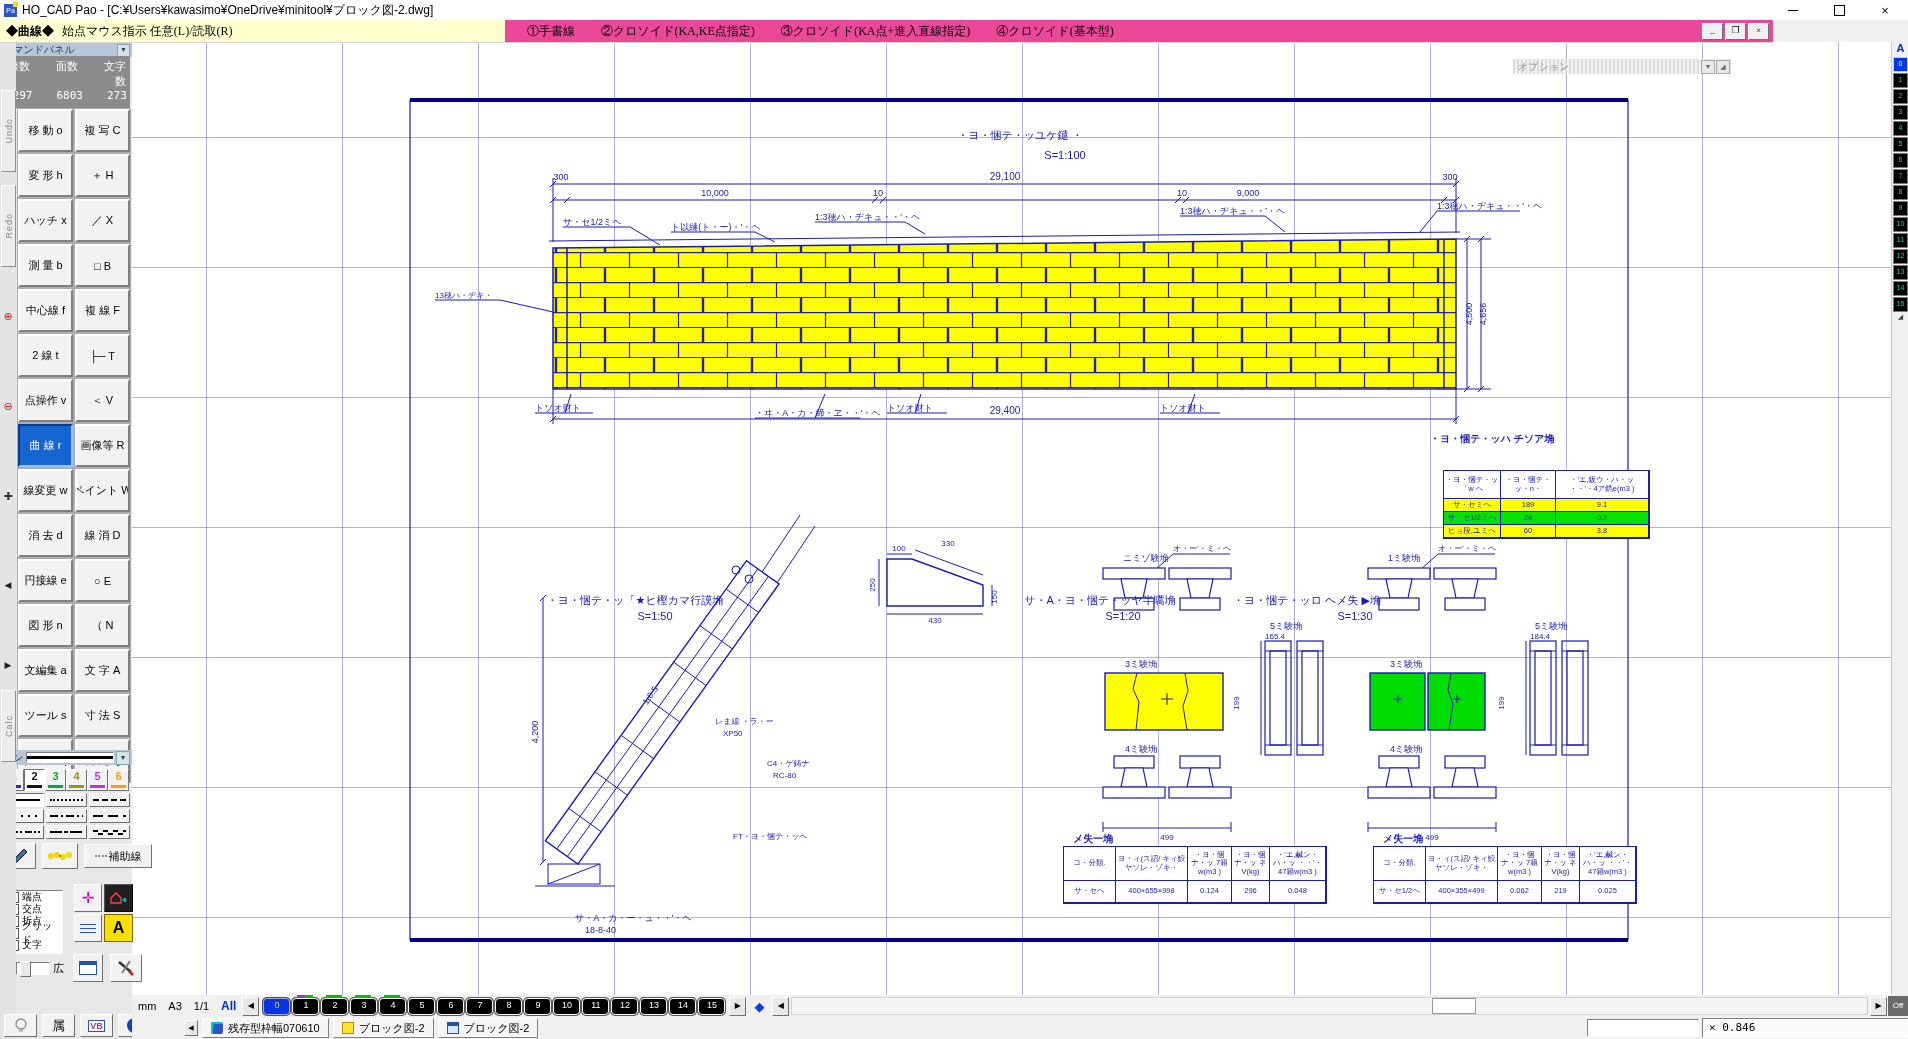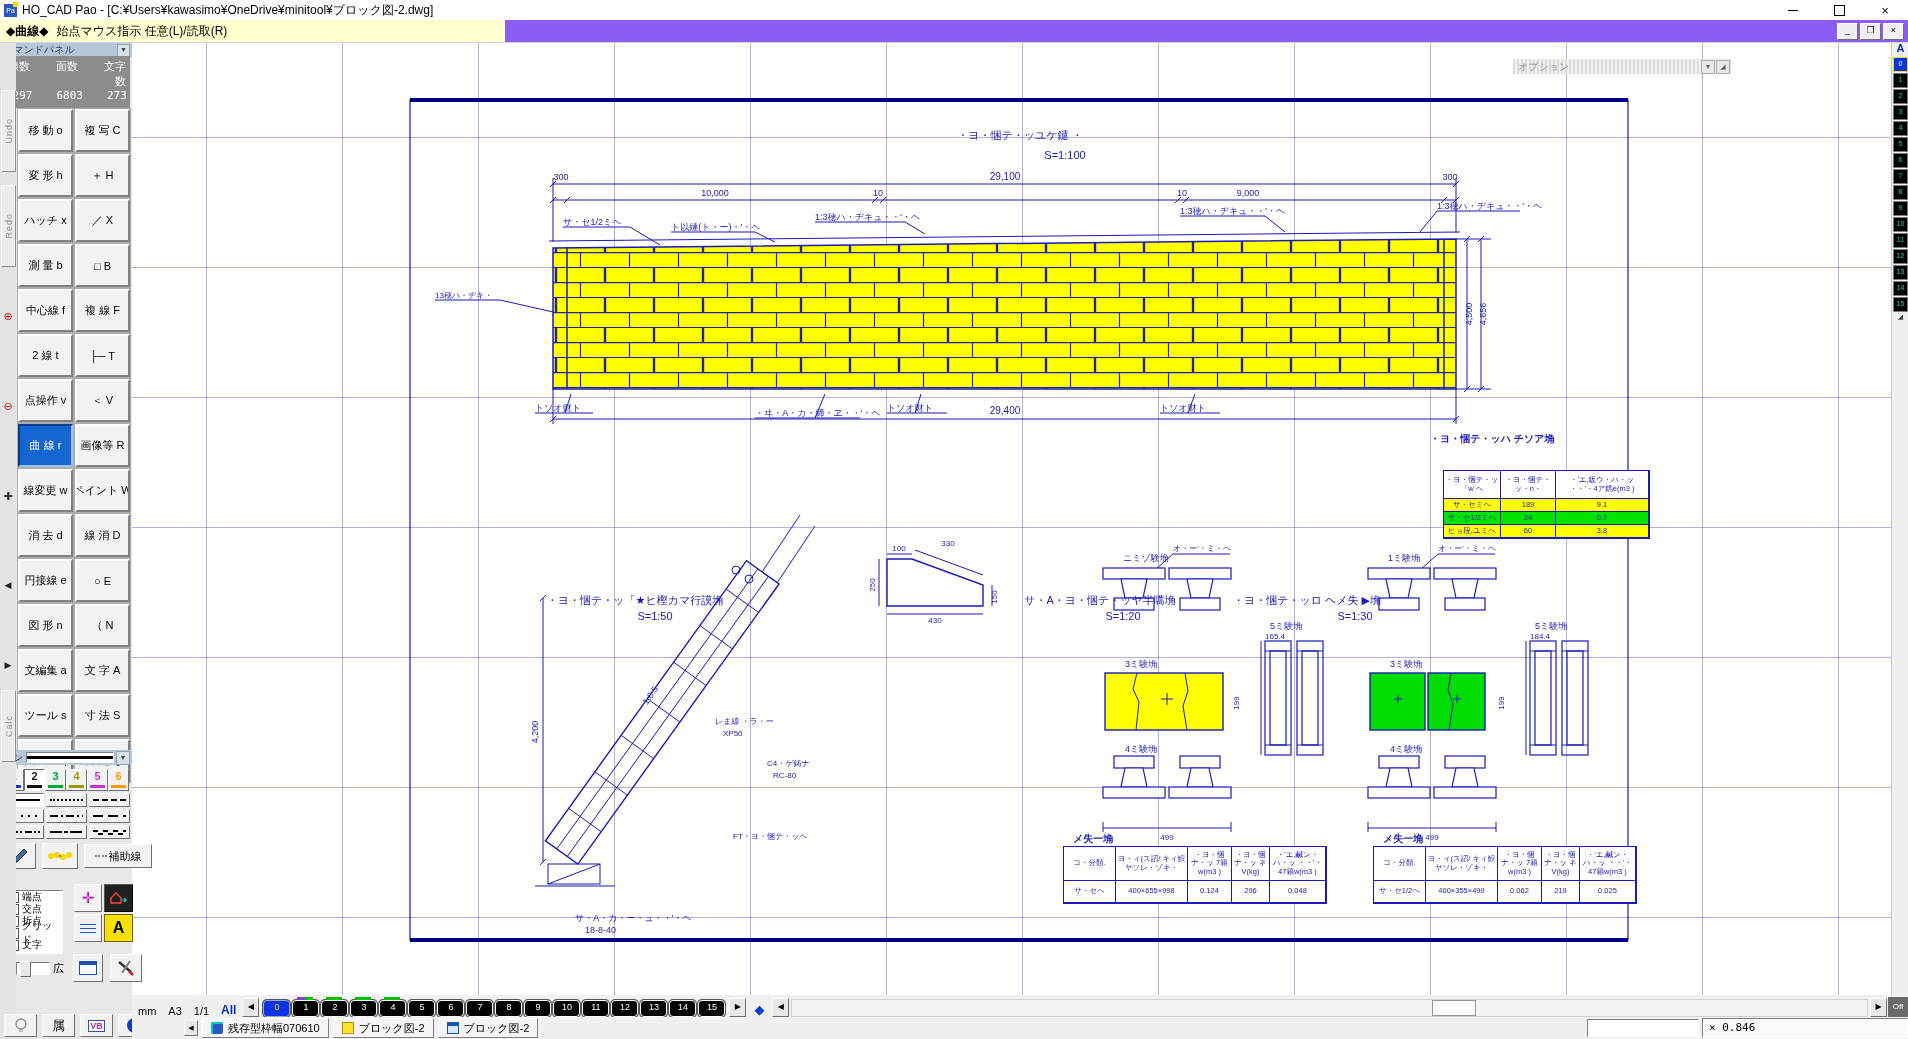--- a/index.html
+++ b/index.html
@@ -11,21 +11,21 @@
   #titlebar{left:0;top:0;width:1908px;height:20px;background:#ffffff;display:flex;align-items:center;font-size:12px;color:#000;z-index:30;}
   .appicon{width:13px;height:13px;background:#2b57c4;margin:0 5px 0 4px;position:relative;color:#fff;font-size:7px;line-height:13px;text-align:center;}
   .appicon::after{content:"";position:absolute;right:-1px;top:-2px;width:5px;height:5px;background:#ffd800;}
   .wbtns{margin-left:auto;display:flex;height:20px;}
   .wbtn{width:46px;height:20px;display:flex;align-items:center;justify-content:center;}
   .glyph-min{width:10px;height:1px;background:#000;}
   .glyph-max{width:9px;height:9px;border:1px solid #000;}
   .glyph-close{font-size:13px;line-height:1;}
 
   
-  #menubar{left:0;top:20px;width:1908px;height:22px;background:#8b5cf6;border-bottom:1px solid #d5d5d5;display:flex;align-items:center;font-size:12px;z-index:30;}
+  #menubar{left:0;top:20px;width:1773px;height:22px;background:#ec4899;border-bottom:1px solid #d5d5d5;display:flex;align-items:center;font-size:12px;z-index:30;font-family:Liberation Serif, serif;}
   #modebox{background:#ffffd0;height:22px;display:flex;align-items:center;padding:0 10px 0 6px;width:505px;box-sizing:border-box;}
   #modebox b{font-weight:bold;margin-right:8px;}
   .menu-item{margin-right:26px;white-space:nowrap;}
   #menu-items{display:flex;margin-left:22px;}
   .mdibtns{margin-left:auto;margin-right:4px;display:flex;gap:2px;}
   .mdibtn{width:19px;height:15px;background:#f0f0f0;border:1px solid;border-color:#fff #707070 #707070 #fff;font-size:9px;line-height:13px;text-align:center;}
 
   
   #sidestrip{left:0;top:42px;width:16px;height:997px;background:#e4e4e4;z-index:22;}
   .seg{position:absolute;left:1px;width:13px;background:#ececec;border:1px solid;border-color:#fff #909090 #909090 #fff;display:flex;align-items:center;justify-content:center;}
@@ -108,21 +108,21 @@
   #t2,#t3{grid-template-columns:52px 72px 44px 38px 56px;grid-template-rows:34px 22px;}
 
   
   #rightcol{left:1891px;top:42px;width:17px;height:953px;background:#f0f0f0;z-index:24;border-left:1px solid #c8c8c8;}
   #rightcol .alabel{color:#0030d0;font-weight:bold;font-size:11px;text-align:center;height:14px;}
   .ricon{width:13px;height:13px;margin:1px auto;background:#000;border:1px solid #7a7a7a;color:#00d0d0;font-size:7px;line-height:12px;text-align:center;overflow:hidden;}
   .ricon.active{background:#0038e8;color:#fff;border-color:#ffd800;}
   .rtri{text-align:center;font-size:7px;color:#444;}
 
   
-  #statusrow{left:132px;top:995px;width:1776px;height:22px;background:#f0f0f0;z-index:26;display:flex;align-items:flex-end;font-size:11px;}
+  #statusrow{left:132px;top:995px;width:1776px;height:22px;background:#f0f0f0;z-index:26;display:flex;align-items:center;font-size:11px;}
   #statusrow .stxt{margin:0 6px;white-space:nowrap;}
   #all{color:#0030c0;font-weight:bold;font-size:12px;}
   .arrbtn{width:15px;height:17px;background:#e8e8e8;border:1px solid;border-color:#fff #707070 #707070 #fff;font-size:8px;line-height:15px;text-align:center;}
   #layers{display:flex;gap:2px;margin:0 4px;}
   .layerbtn{position:relative;width:25px;height:15px;background:#000;border:1px solid #fff;border-radius:4px;color:#fff;font-size:9px;line-height:13px;text-align:center;box-shadow:0 0 0 1px #555;}
   .layerbtn.sel{background:#0a32e6;color:#cfe000;border-color:#9ab;}
   .layerbtn.ind-green::before{content:"";position:absolute;left:4px;top:-4px;width:16px;height:3px;background:#00c000;}
   .layerbtn.ind-split::before{content:"";position:absolute;left:4px;top:-4px;width:16px;height:3px;background:linear-gradient(90deg,#8040c0 0 50%,#00c000 50% 100%);}
   #diamond{color:#1040d0;font-size:13px;margin:0 8px;}
   #hscroll{position:relative;flex:1;height:16px;background:#f4f4f4;border:1px solid #d0d0d0;margin:0 2px;}
@@ -159,20 +159,27 @@
           <span class="glyph-close">×</span>
         </div>
     </div>
   </div>
 
   <div id="menubar" class="abs">
     <div id="modebox">
       <b>◆曲線◆</b>
       <span>始点マウス指示 任意(L)/読取(R)</span>
     </div>
+    <div id="menu-items">
+
+    <span class="menu-item">①手書線</span>
+        <span class="menu-item">②クロソイド(KA,KE点指定)</span>
+        <span class="menu-item">③クロソイド(KA点+進入直線指定)</span>
+        <span class="menu-item">④クロソイド(基本型)</span>
+      </div>
     <div class="mdibtns">
       <div class="mdibtn">_</div>
       <div class="mdibtn">❐</div>
       <div class="mdibtn">×</div>
     </div>
   </div>
 
   <div id="canvas" class="abs">
     <div id="optionbar" class="abs">
       <span>オプション</span>

